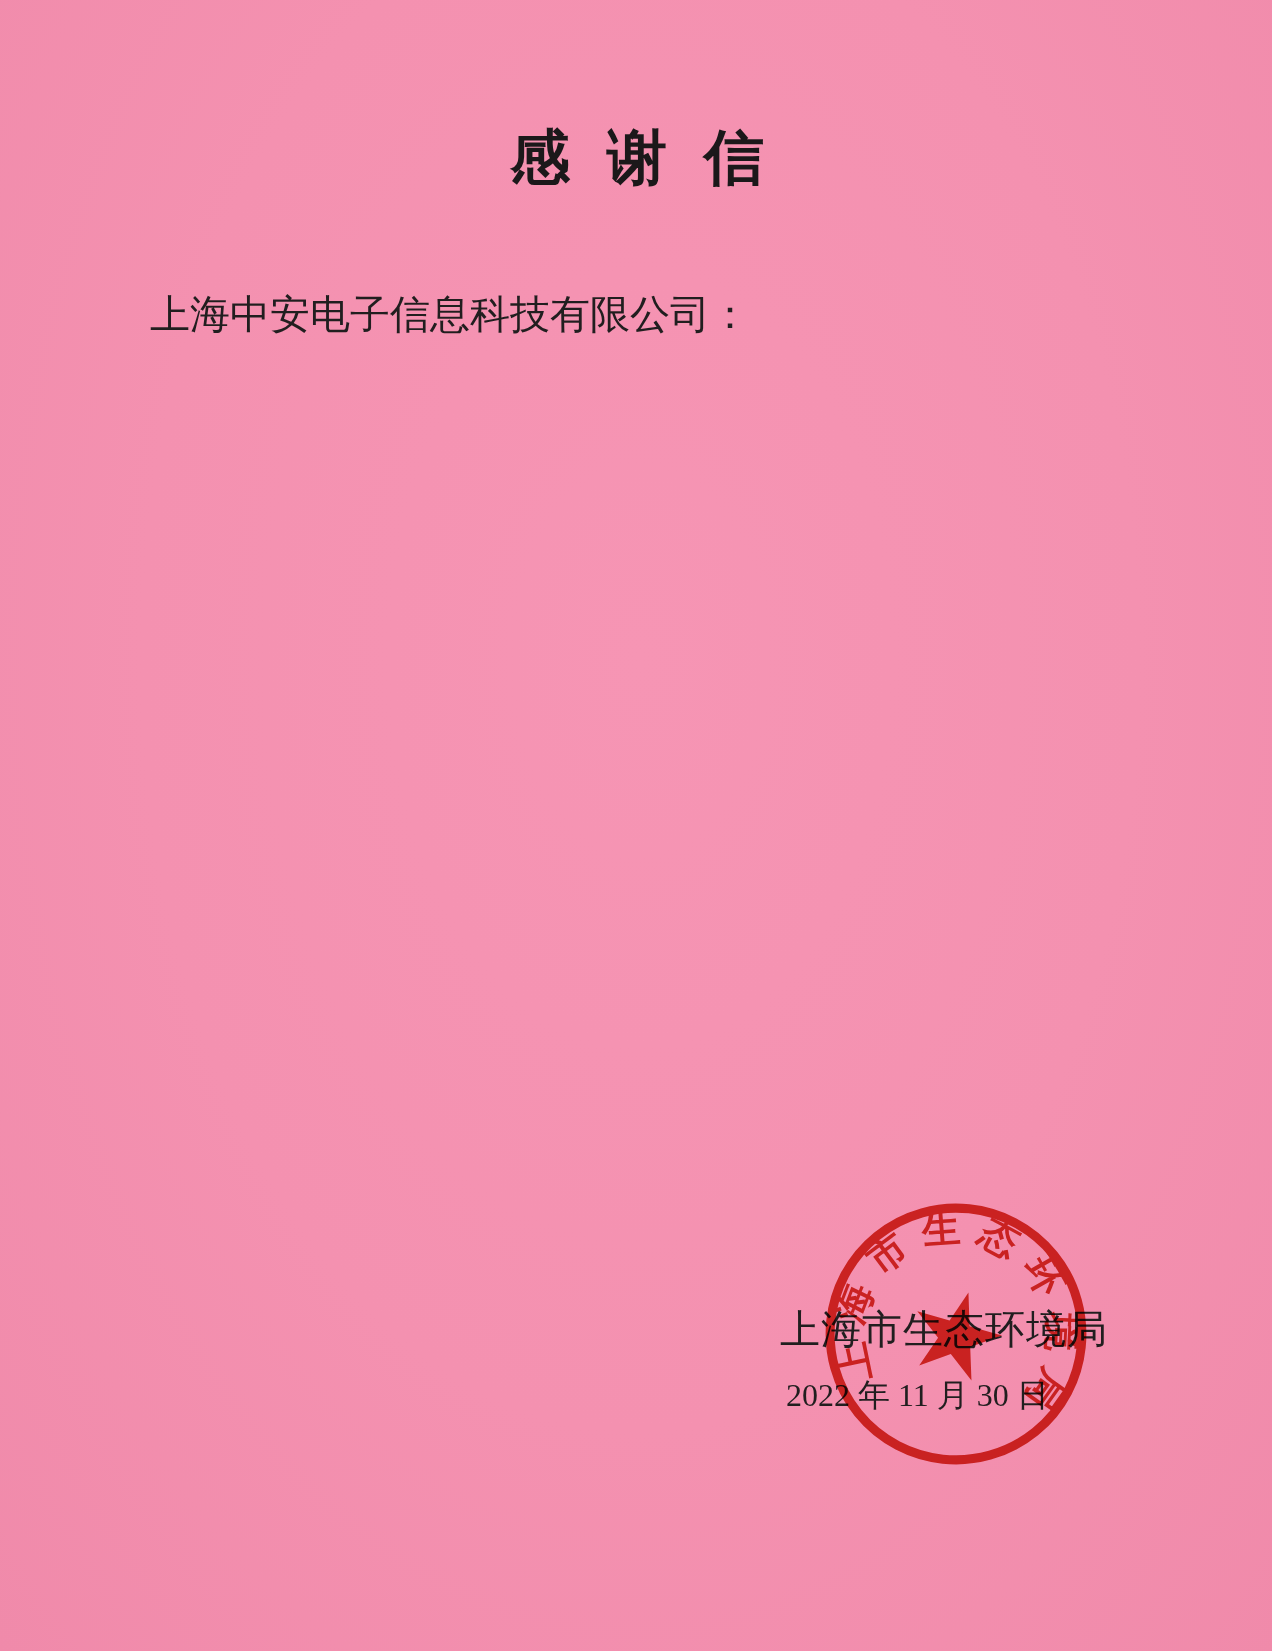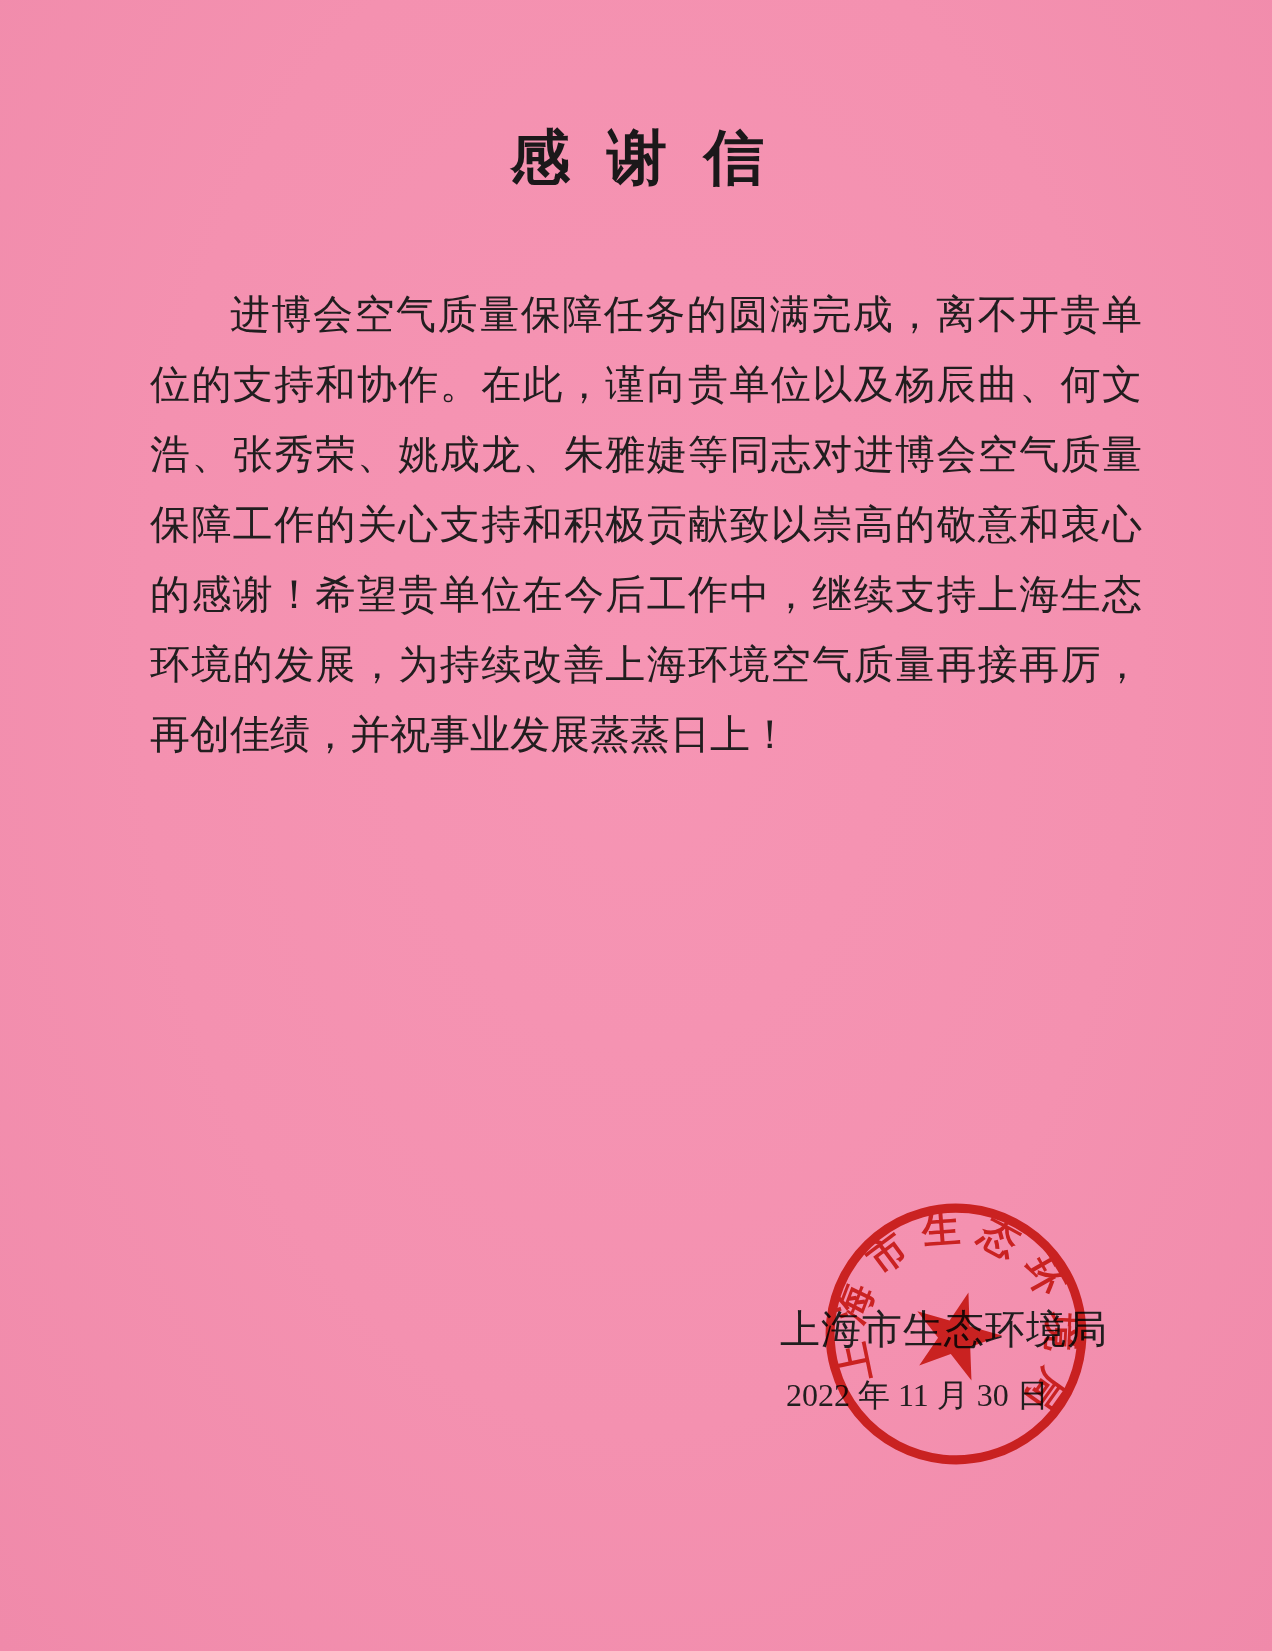--- a/index.html
+++ b/index.html
@@ -71,21 +71,21 @@
   }
 </style>
 </head>
 <body>
 
 <div class="page">
 
   <h1 class="title">感 谢 信</h1>
 
   <div class="body">
-    <p class="para">进博会空气质量保障任务的圆满完成，离不开贵单位的支持和协作。在此，谨向贵单位以及杨辰曲、何文浩、张秀荣、姚成龙、朱雅婕等同志对进博会空气质量保障工作的关心支持和积极贡献致以崇高的敬意和衷心的感谢！希望贵单位在今后工作中，继续支持上海生态环境的发展，为持续改善上海环境空气质量再接再厉，再创佳绩，并祝事业发展蒸蒸日上！</p>
+    <p class="recipient">上海中安电子信息科技有限公司：</p>
   </div>
 
   <div class="signature">上海市生态环境局</div>
   <div class="dateline">2022 年 11 月 30 日</div>
 
   <svg class="stamp" viewBox="0 0 290 290" aria-hidden="true">
     <circle cx="145" cy="145" r="125" fill="none" stroke="#cf2a1e" stroke-width="9"></circle>
     <polygon fill="#cf2a1e" transform="rotate(10 145 148)" points="145,102 134.7,133.9 101.3,133.8 128.4,153.5 118.0,185.3 145,165.6 172.0,185.3 161.6,153.5 188.7,133.8 155.3,133.9"></polygon>
     <path id="stamp-arc" fill="none" d="M 69.7 197.8 A 92 92 0 1 1 220.3 197.8"></path>
     <text>

